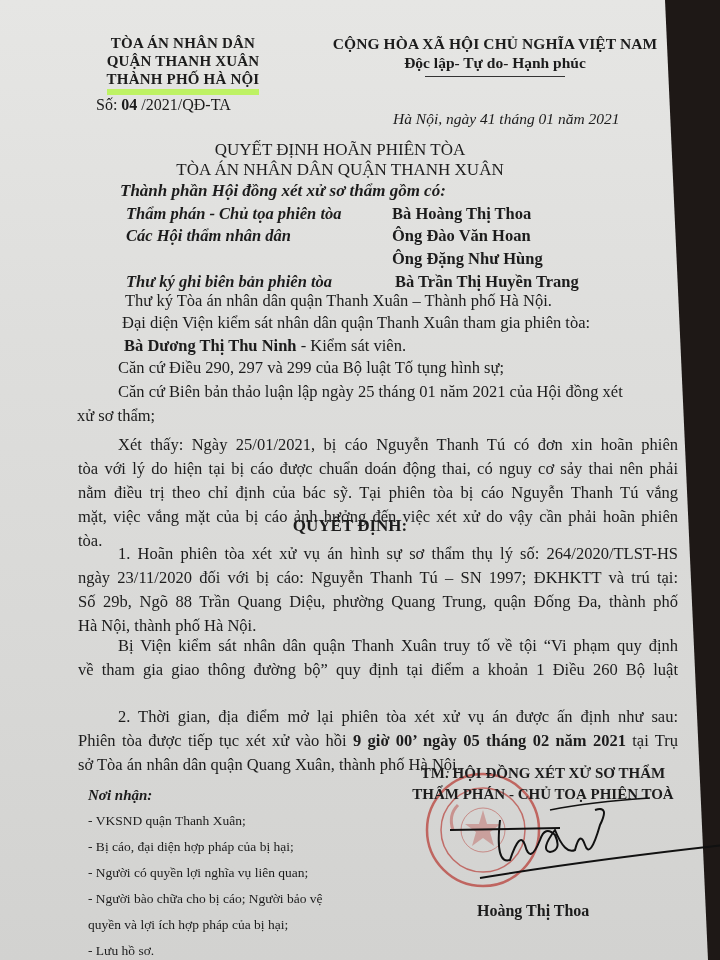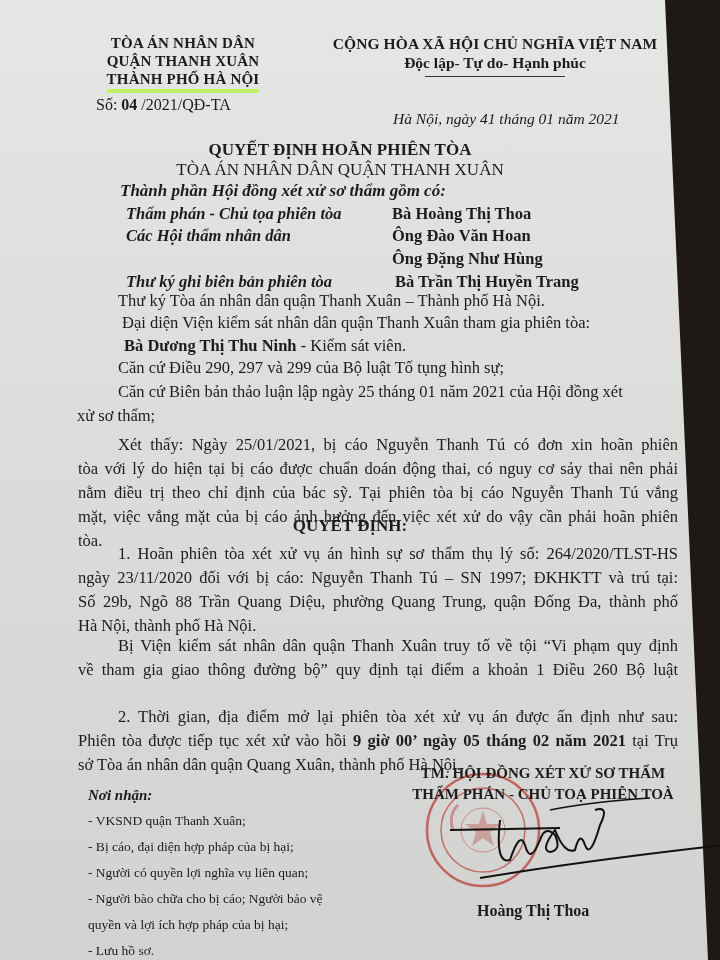--- a/index.html
+++ b/index.html
@@ -9,29 +9,29 @@
     font-family:"Liberation Serif", "DejaVu Serif", serif;
     color:#1c1c1c;
   }
   .paper {
     position:absolute; left:0; top:0; width:720px; height:960px;
     background:linear-gradient(180deg,#e6e6e4 0%,#dededc 35%,#d8d8d6 70%,#d2d2d0 100%);
     clip-path:polygon(0 0, 665px 0, 708px 960px, 0 960px);
   }
   .abs { position:absolute; white-space:nowrap; }
   .hdr-left { left:88px; top:34px; width:190px; text-align:center; font-weight:bold; font-size:15px; line-height:18px; letter-spacing:0.2px; }
-  .hdr-left .ul { display:inline-block; border-bottom:4px solid #bef264; padding-bottom:1px; }
+  .hdr-left .ul { display:inline-block; border-bottom:6px solid #bef264; padding-bottom:1px; }
   .so { left:96px; top:96px; font-size:16px; }
   .so b { font-weight:bold; }
   .hdr-right { left:325px; top:34px; width:340px; text-align:center; font-size:15.5px; line-height:19px; }
   .hdr-right .r1 { font-weight:bold; letter-spacing:0.1px; }
   .hdr-right .r2 { font-weight:bold; }
   .hdr-right .line { margin:4px auto 0; width:140px; border-top:1px solid #333; }
   .date { left:393px; top:110px; font-style:italic; font-size:15.5px; }
-  .title { left:0; width:720px; top:140px; text-align:center; font-weight:bold; font-size:17px; padding-right:40px; box-sizing:border-box; }
+  .title { left:0; width:720px; top:140px; text-align:center; font-weight:normal; font-size:17px; padding-right:40px; box-sizing:border-box; }
   .subtitle { left:0; width:720px; top:160px; text-align:center; font-size:17px; padding-right:40px; box-sizing:border-box; }
   .panel-head { left:120px; top:181px; font-weight:bold; font-style:italic; font-size:17px; }
   .role { left:126px; font-style:italic; font-size:16.5px;font-weight:bold; }
   .person { left:392px; font-weight:bold; font-size:16.5px; }
   .para { font-size:16.5px; }
   .justify-lines { position:absolute; left:78px; width:600px; font-size:16.5px; line-height:24px; }
   .justify-lines .ln { display:block; text-align:justify; text-align-last:justify; height:24px; white-space:nowrap; }
   .justify-lines .ln.last { text-align-last:left; }
   .qd { left:0; width:720px; top:516px; text-align:center; font-weight:bold; font-size:17px; padding-right:20px; box-sizing:border-box; }
   .sign-head { left:388px; top:763px; width:310px; text-align:center; font-weight:bold; font-size:15px; line-height:21px; }
@@ -69,21 +69,21 @@
 
 <div class="abs panel-head">Thành phần Hội đồng xét xử sơ thẩm gồm có:</div>
 <div class="abs role" style="top:204px">Thẩm phán - Chủ tọa phiên tòa</div>
 <div class="abs person" style="top:204px">Bà Hoàng Thị Thoa</div>
 <div class="abs role" style="top:226px">Các Hội thẩm nhân dân</div>
 <div class="abs person" style="top:226px">Ông Đào Văn Hoan</div>
 <div class="abs person" style="top:249px">Ông Đặng Như Hùng</div>
 <div class="abs role" style="top:272px">Thư ký ghi biên bản phiên tòa</div>
 <div class="abs person" style="top:272px;left:395px">Bà Trần Thị Huyền Trang</div>
 
-<div class="abs para" style="left:118px;top:291px">Thư ký Tòa án nhân dân quận Thanh Xuân – Thành phố Hà Nội.</div>
+<div class="abs para" style="left:125px;top:291px">Thư ký Tòa án nhân dân quận Thanh Xuân – Thành phố Hà Nội.</div>
 <div class="abs para" style="left:122px;top:313px">Đại diện Viện kiểm sát nhân dân quận Thanh Xuân tham gia phiên tòa:</div>
 <div class="abs para" style="left:124px;top:336px">
   <b>Bà Dương Thị Thu Ninh</b><span> - Kiểm sát viên.</span>
 </div>
 
 <div class="abs para" style="left:118px;top:358px">Căn cứ Điều 290, 297 và 299 của Bộ luật Tố tụng hình sự;</div>
 <div class="abs para" style="left:118px;top:382px">Căn cứ Biên bản thảo luận lập ngày 25 tháng 01 năm 2021 của Hội đồng xét</div>
 <div class="abs para" style="left:77px;top:406px">xử sơ thẩm;</div>
 
 <div class="justify-lines" style="top:433px">

